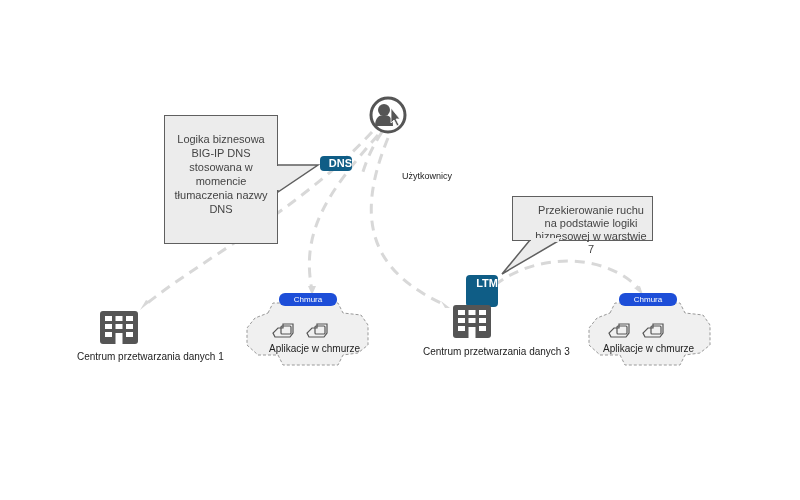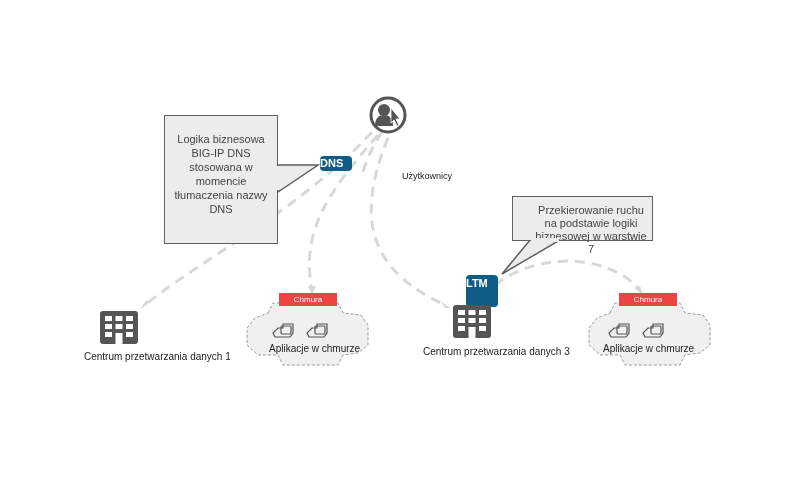--- a/index.html
+++ b/index.html
@@ -1,23 +1,23 @@
 <!DOCTYPE html>
 <html><head>
 <meta charset="utf-8">
 <style>
   html,body{margin:0;padding:0;background:#fff;}
   body{width:800px;height:500px;position:relative;overflow:hidden;font-family:"Liberation Sans",sans-serif;color:#222;}
   svg.lines{position:absolute;left:0;top:0;}
   .callout{position:absolute;background:#ececec;border:1.5px solid #5f5f5f;color:#444;text-align:center;font-size:11px;line-height:14px;box-sizing:border-box;}
-  .badge{position:absolute;background:#0f5d86;color:#fff;font-weight:bold;border-radius:4px;text-align:left;font-size:11px;}
+  .badge{position:absolute;background:#0f5d86;color:#fff;font-weight:bold;border-radius:4px;text-align:right;font-size:11px;}
   .label{position:absolute;font-size:10px;color:#222;white-space:nowrap;}
   .bldg{position:absolute;}
   .cloudwrap{position:absolute;}
-  .chmura-tab{position:absolute;background:#ef4444;color:#fff;font-size:8px;text-align:center;border-radius:0;}
+  .chmura-tab{position:absolute;background:#1d4ed8;color:#fff;font-size:8px;text-align:center;border-radius:6px;}
 </style>
 </head>
 <body>
 
 <svg class="lines" width="800" height="500">
   <g fill="none" stroke="#d8d8d8" stroke-width="3" stroke-dasharray="10,7">
     <path d="M372,132 C300,210 200,260 145,305"></path>
     <path d="M378,135 C330,190 300,230 312,290"></path>
     <path d="M388,138 C350,230 380,275 445,305"></path>
     <path d="M382,132 C370,150 365,165 362,175"></path>
@@ -63,21 +63,21 @@
       <rect x="15.5" y="5" width="7" height="5"></rect>
       <rect x="26" y="5" width="7" height="5"></rect>
     <rect x="5" y="13" width="7" height="5"></rect>
       <rect x="15.5" y="13" width="7" height="5"></rect>
       <rect x="26" y="13" width="7" height="5"></rect>
     <rect x="5" y="21" width="7" height="5"></rect>
       <rect x="26" y="21" width="7" height="5"></rect>
     <rect x="15.5" y="22" width="7" height="11"></rect>
   </g>
 </svg>
-<div class="label" style="left:84px;top:351px;">Centrum przetwarzania danych 1</div>
+<div class="label" style="left:77px;top:351px;">Centrum przetwarzania danych 1</div>
 
 <svg class="bldg" style="left:453px;top:305px;" width="38" height="33" viewBox="0 0 38 33">
   <rect x="0" y="0" width="38" height="33" rx="3" fill="#555"></rect>
   <g fill="#fff">
     <rect x="5" y="5" width="7" height="5"></rect>
       <rect x="15.5" y="5" width="7" height="5"></rect>
       <rect x="26" y="5" width="7" height="5"></rect>
     <rect x="5" y="13" width="7" height="5"></rect>
       <rect x="15.5" y="13" width="7" height="5"></rect>
       <rect x="26" y="13" width="7" height="5"></rect>

